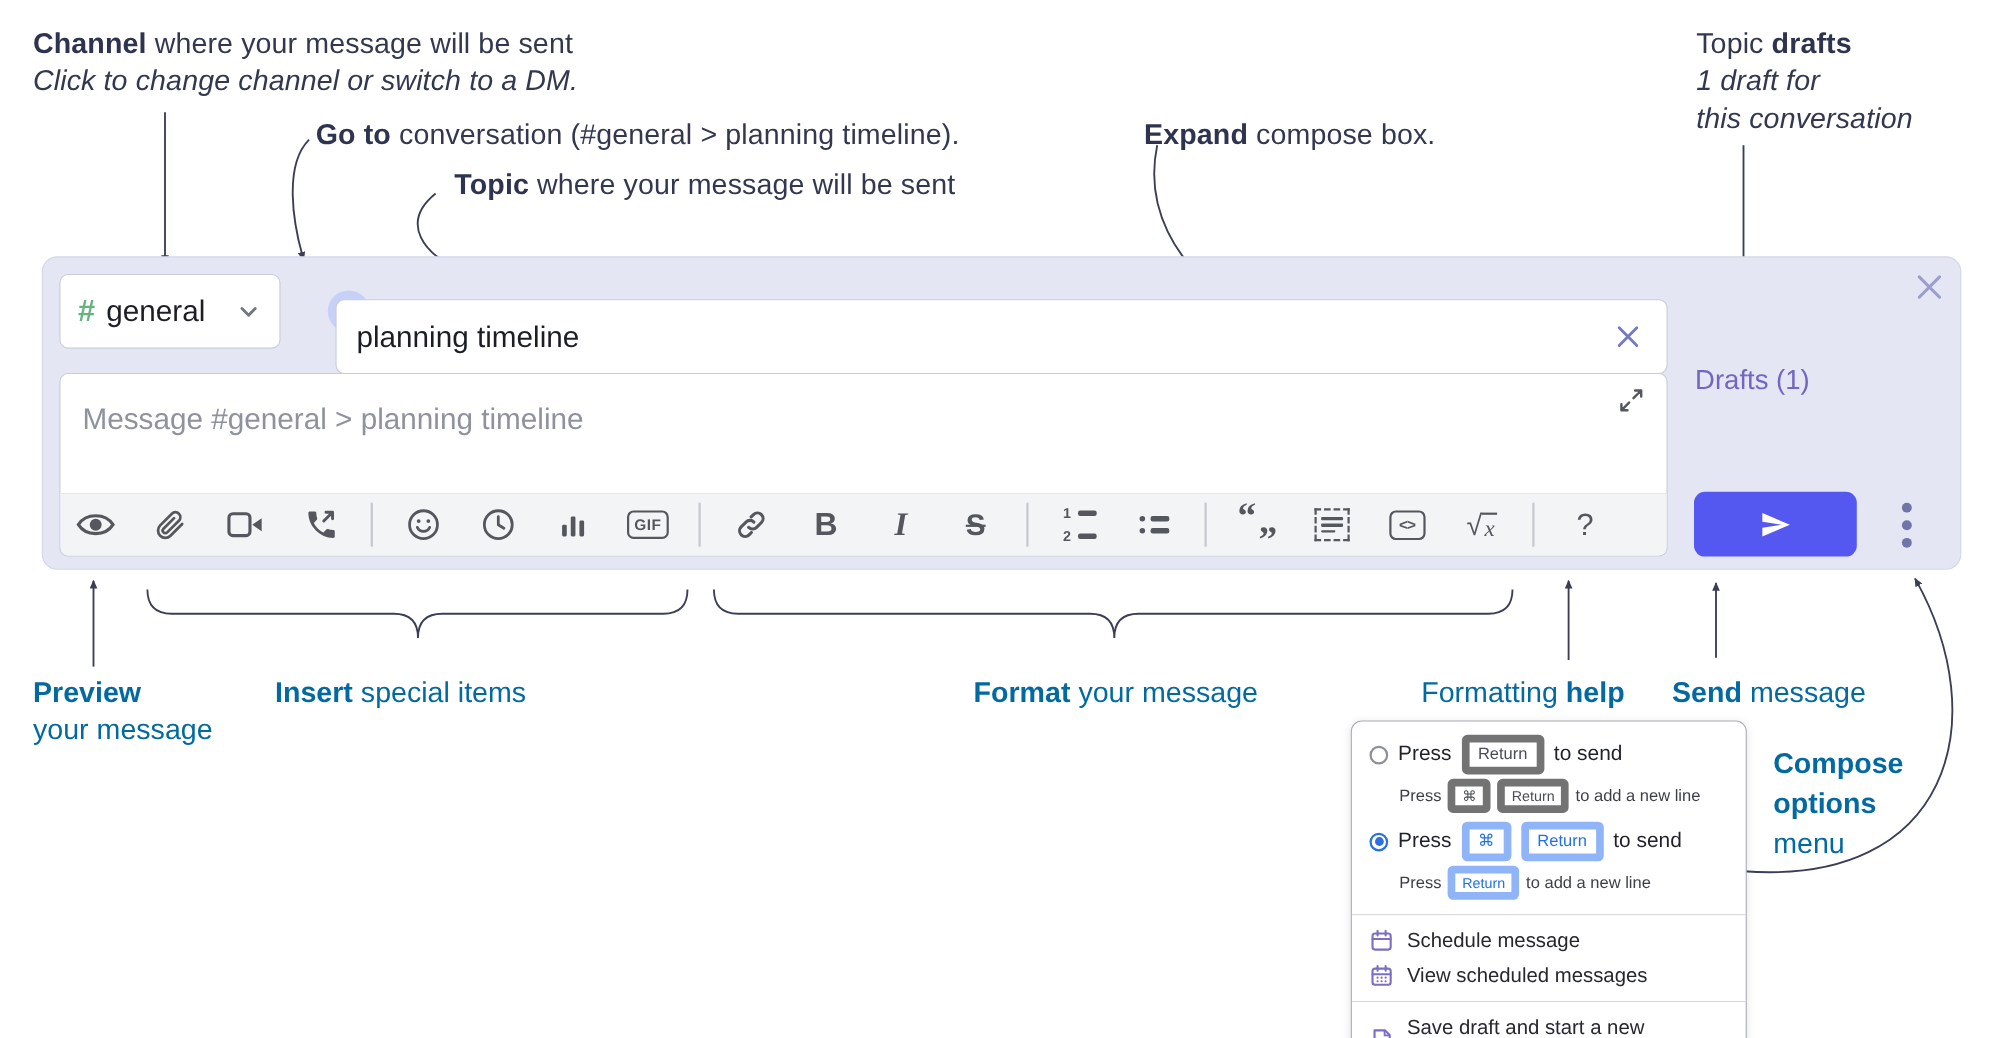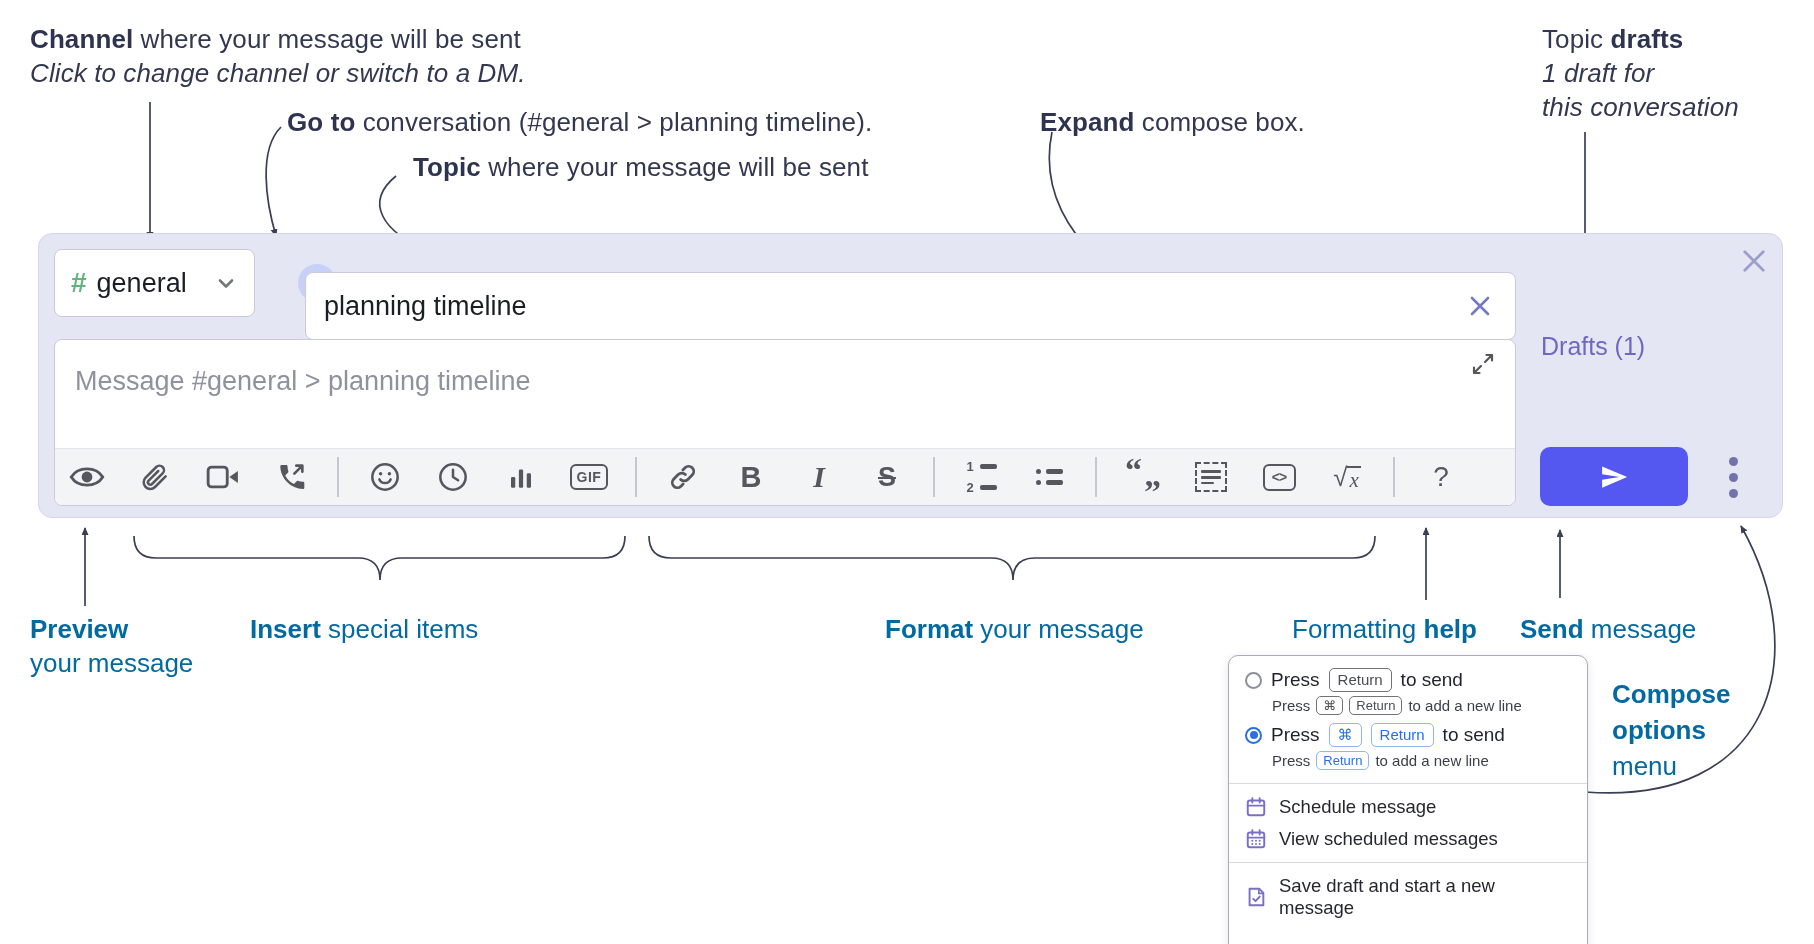--- a/index.html
+++ b/index.html
@@ -105,21 +105,21 @@
     box-shadow:0 2px 8px rgba(40,40,60,.12); padding:10px 0; color:#1f222b;
   }
   .opt { padding:2px 16px 6px 16px; }
   .opt-main { display:flex; align-items:center; gap:9px; font-size:19px; }
   .opt-sub { display:flex; align-items:center; gap:6px; font-size:15px; color:#3c3f48;
              margin:4px 0 0 27px; }
   .radio { width:17px; height:17px; border-radius:50%; border:2px solid #8d9098; flex:0 0 auto; cursor:pointer; }
   .radio.sel { border-color:#2b6fe3; position:relative; }
   .radio.sel::after { content:""; position:absolute; left:2.5px; top:2.5px; width:8px; height:8px;
                       border-radius:50%; background:#2b6fe3; }
-  .kbd { border:1px solid #737373; border-radius:5px; background:#ffffff; color:#4a4d55;
+  .kbd { border:7px solid #737373; border-radius:5px; background:#ffffff; color:#4a4d55;
          padding:1px 8px; font-size:15px; line-height:20px; display:inline-block; }
   .kbd.small { font-size:13px; line-height:17px; padding:0 6px; }
   .kbd.blue { border-color:#8fb4f7; color:#2470e8; }
   .menu-div { height:1px; background:#d9dadf; margin:7px 0; }
   .mi { display:flex; align-items:center; gap:12px; padding:5px 16px; font-size:18.5px;
         color:#26282e; cursor:pointer; }
   .mi svg { flex:0 0 auto; }
 </style>
 </head>
 <body>

